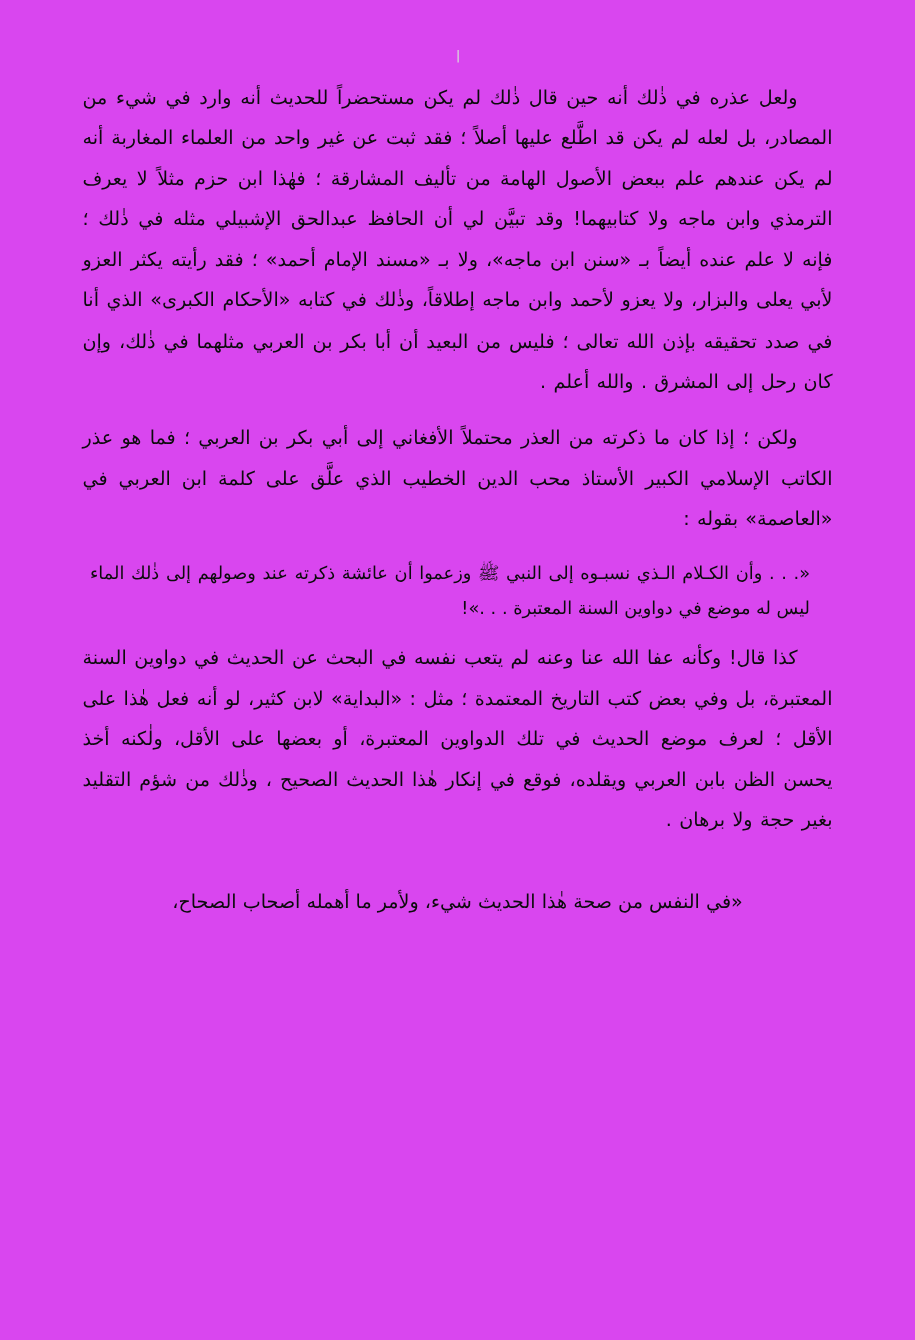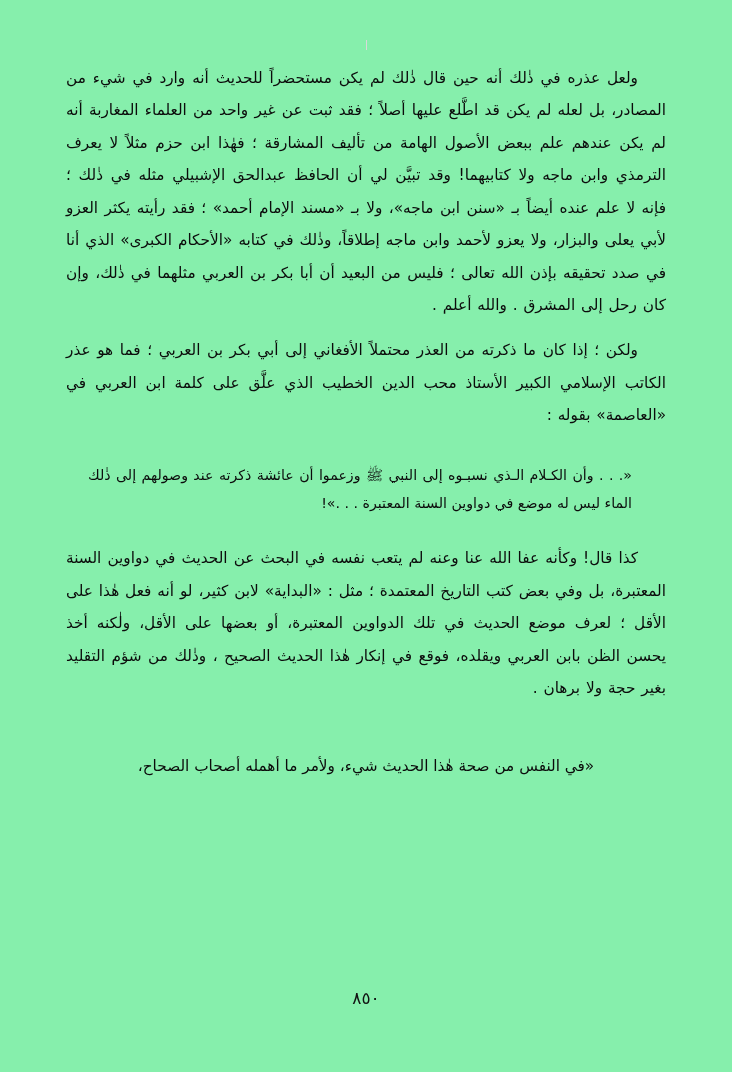--- a/index.html
+++ b/index.html
@@ -11,21 +11,21 @@
     width: 732px;
     height: 1072px;
     position: relative;
     font-family: "DejaVu Sans", "Liberation Sans", sans-serif;
     color: #0b0b0b;
     overflow: hidden;
   }
   .page {
     position: absolute;
     inset: 0;
-    background: #86efac;
+    background: #d946ef;
   }
   .content {
     position: absolute;
     top: 62px;
     right: 66px;
     left: 66px;
     direction: rtl;
     text-align: justify;
     text-align-last: right;
   }
@@ -34,21 +34,21 @@
     line-height: 2.12;
     margin: 0 0 4px 0;
     text-indent: 28px;
     word-spacing: 1px;
   }
   .spacer-sm { height: 9px; }
   .spacer-md { height: 13px; }
   .quote {
     font-size: 14.2px;
     line-height: 2.0;
-    margin: 16px;
+    margin: 0;
     padding-right: 18px;
     padding-left: 6px;
     text-align: justify;
     text-align-last: right;
     text-indent: 0;
   }
   .center-line {
     text-align: center;
     text-align-last: center;
     text-indent: 0;
@@ -68,21 +68,21 @@
     top: 40px;
     left: 50%;
     width: 1px;
     height: 10px;
     background: #d9d9d9;
   }
   .last-line {
     font-size: 15.3px;
     line-height: 2.0;
     text-indent: 0;
-    margin: 16px;
+    margin: 3px;
   }
 </style>
 </head>
 <body>
 
 <div class="page">
 
   <div class="edge-mark"></div>
 
   <div class="content">
@@ -103,15 +103,14 @@
 
     <div class="spacer-md"></div>
 
 
     <div class="spacer-md"></div>
 
     <p class="last-line center-line">«في النفس من صحة هٰذا الحديث شيء، ولأمر ما أهمله أصحاب الصحاح،</p>
 
   </div>
 
-  <div class="folio">٨٥٠</div>
 
 </div>
 
 </body></html>

